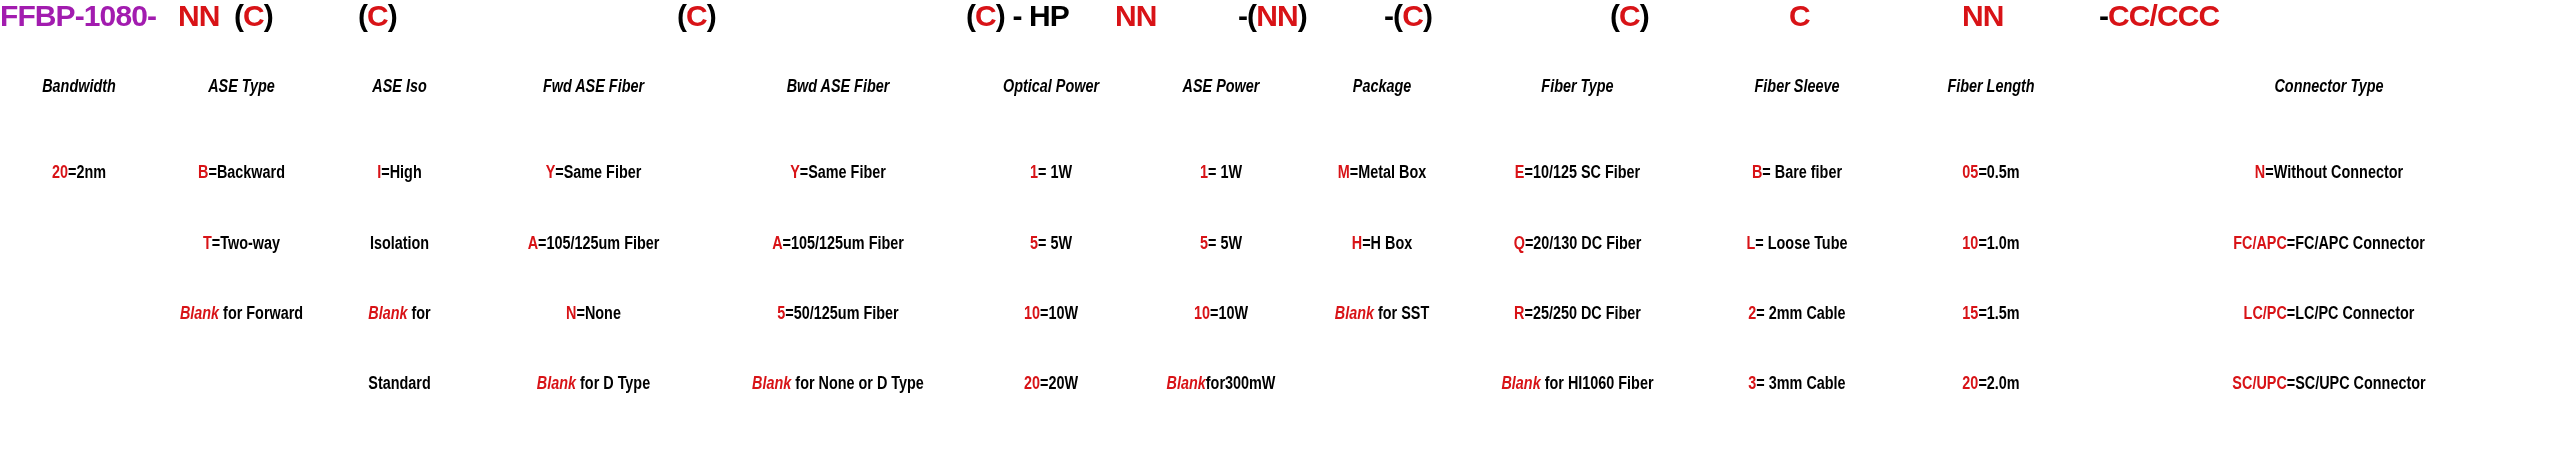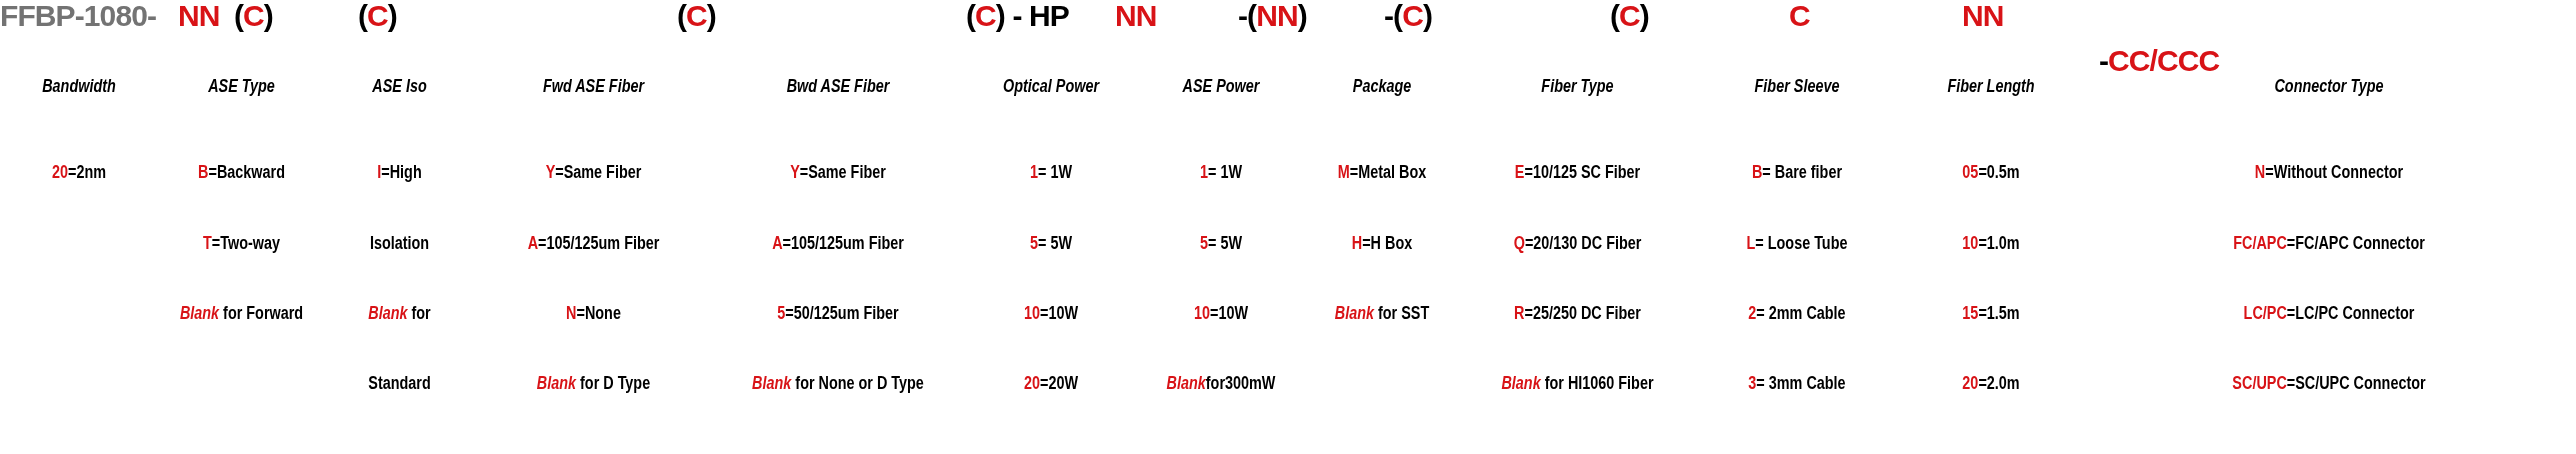--- a/index.html
+++ b/index.html
@@ -101,33 +101,33 @@
     color: #000000;
     font-weight: bold;
   }
 </style>
 </head>
 <body>
 
 <div class="sheet">
 
   <div class="title-row" id="title-row">
-      <div class="tseg" style="left: 0px;"><span style="color: #737373; text-align: center;">FFBP-1080-</span></div>
+      <div class="tseg" style="left: 0px;"><span style="color: #a21caf; text-align: center;">FFBP-1080-</span></div>
       <div class="tseg" style="left: 178px;"><span style="color: rgb(216, 19, 23);">NN</span></div>
       <div class="tseg" style="left: 234px;"><span style="color: rgb(0, 0, 0);">(</span><span style="color: rgb(216, 19, 23);">C</span><span style="color: rgb(0, 0, 0);">)</span></div>
       <div class="tseg" style="left: 358px;"><span style="color: rgb(0, 0, 0);">(</span><span style="color: rgb(216, 19, 23);">C</span><span style="color: rgb(0, 0, 0);">)</span></div>
       <div class="tseg" style="left: 677px;"><span style="color: rgb(0, 0, 0);">(</span><span style="color: rgb(216, 19, 23);">C</span><span style="color: rgb(0, 0, 0);">)</span></div>
       <div class="tseg" style="left: 966px;"><span style="color: rgb(0, 0, 0);">(</span><span style="color: rgb(216, 19, 23);">C</span><span style="color: rgb(0, 0, 0);">) - HP </span></div>
       <div class="tseg" style="left: 1115px;"><span style="color: rgb(216, 19, 23);">NN</span></div>
       <div class="tseg" style="left: 1238px;"><span style="color: rgb(0, 0, 0);">-(</span><span style="color: rgb(216, 19, 23);">NN</span><span style="color: rgb(0, 0, 0);">)</span></div>
       <div class="tseg" style="left: 1384px;"><span style="color: rgb(0, 0, 0);">-(</span><span style="color: rgb(216, 19, 23);">C</span><span style="color: rgb(0, 0, 0);">)</span></div>
       <div class="tseg" style="left: 1610px;"><span style="color: rgb(0, 0, 0);">(</span><span style="color: rgb(216, 19, 23);">C</span><span style="color: rgb(0, 0, 0);">)</span></div>
       <div class="tseg" style="left: 1789px;"><span style="color: rgb(216, 19, 23);">C</span></div>
       <div class="tseg" style="left: 1962px;"><span style="color: rgb(216, 19, 23);">NN</span></div>
-      <div class="tseg" style="left: 2099px; margin-top: 45px;"><span style="color: rgb(0, 0, 0);">-</span><span style="color: rgb(216, 19, 23);">CC/CCC</span></div>
+      <div class="tseg" style="left: 2099px;"><span style="color: rgb(0, 0, 0);">-</span><span style="color: rgb(216, 19, 23);">CC/CCC</span></div>
     </div>
 
   <div class="hdr-row" id="hdr-row">
       <div class="hdr" style="left: 0px; width: 158px; transform-origin: center top;"><span>Bandwidth</span></div>
       <div class="hdr" style="left: 161px; width: 161px; transform-origin: center top;"><span>ASE Type</span></div>
       <div class="hdr" style="left: 325px; width: 149px; transform-origin: center top;"><span>ASE Iso</span></div>
       <div class="hdr" style="left: 477px; width: 233px; transform-origin: center top;"><span>Fwd ASE Fiber</span></div>
       <div class="hdr" style="left: 710px; width: 256px; transform-origin: center top;"><span>Bwd ASE Fiber</span></div>
       <div class="hdr" style="left: 966px; width: 170px; transform-origin: center top;"><span>Optical Power</span></div>
       <div class="hdr" style="left: 1139px; width: 164px; transform-origin: center top;"><span>ASE Power</span></div>

